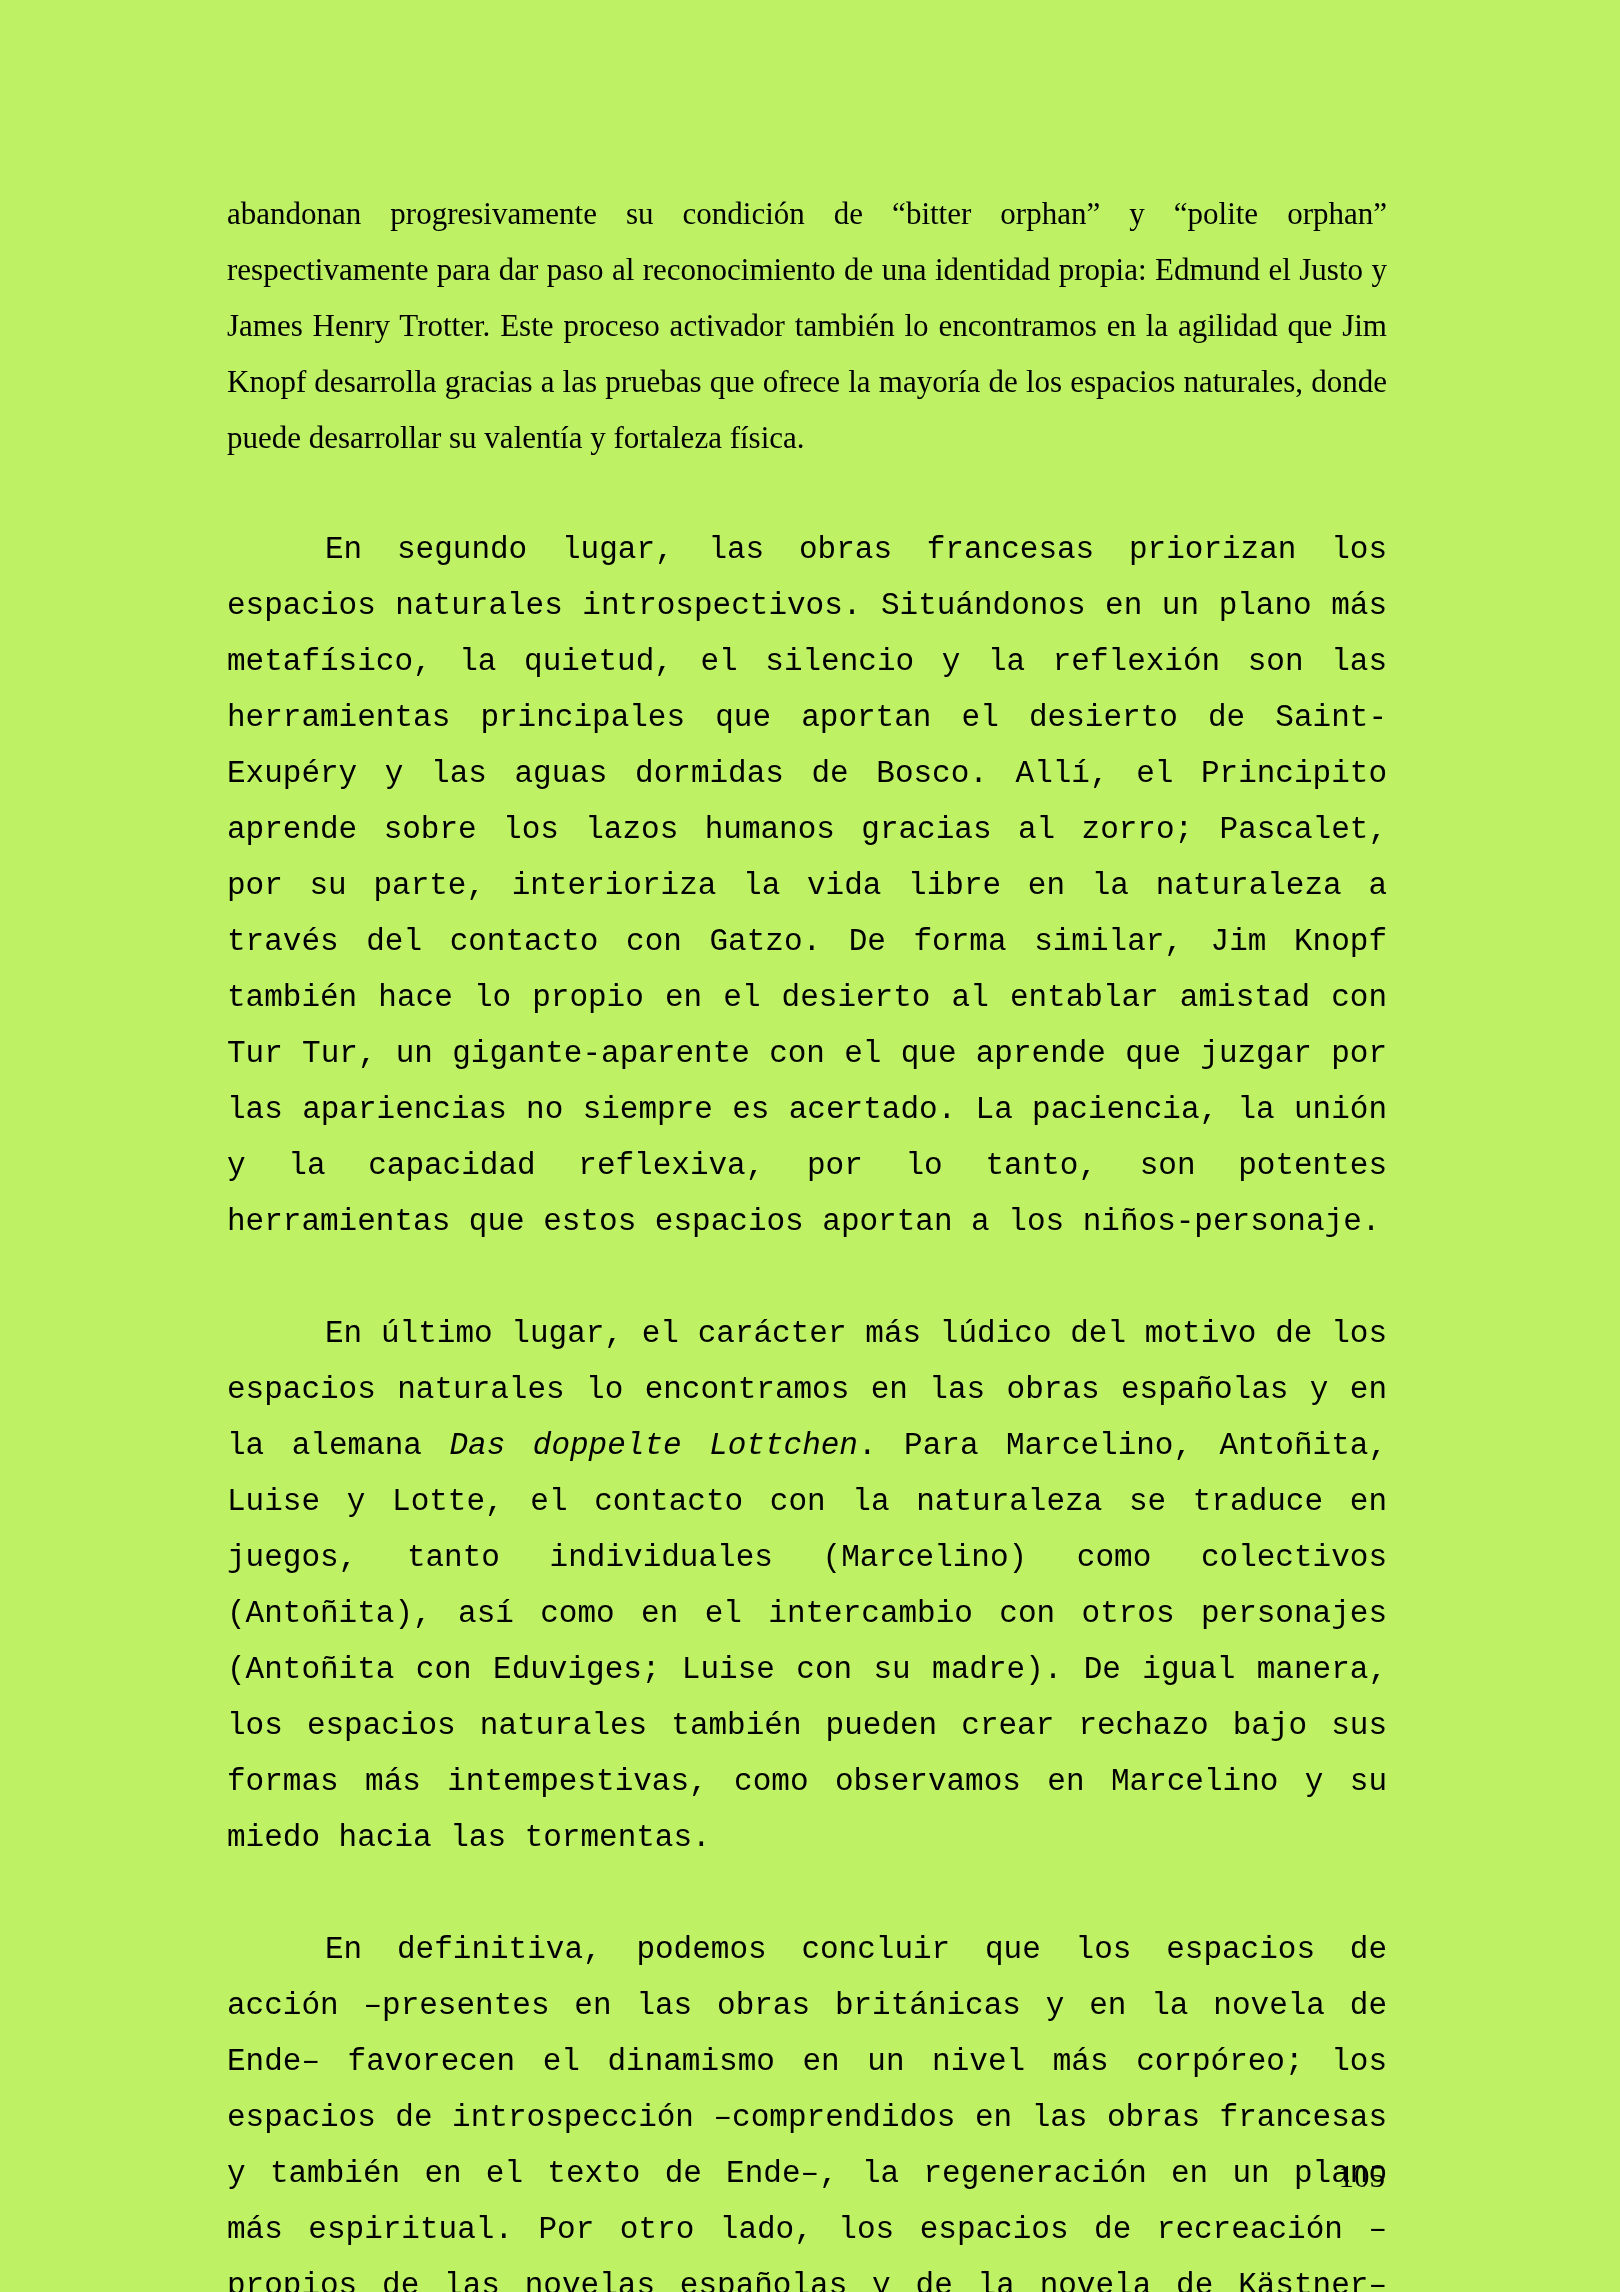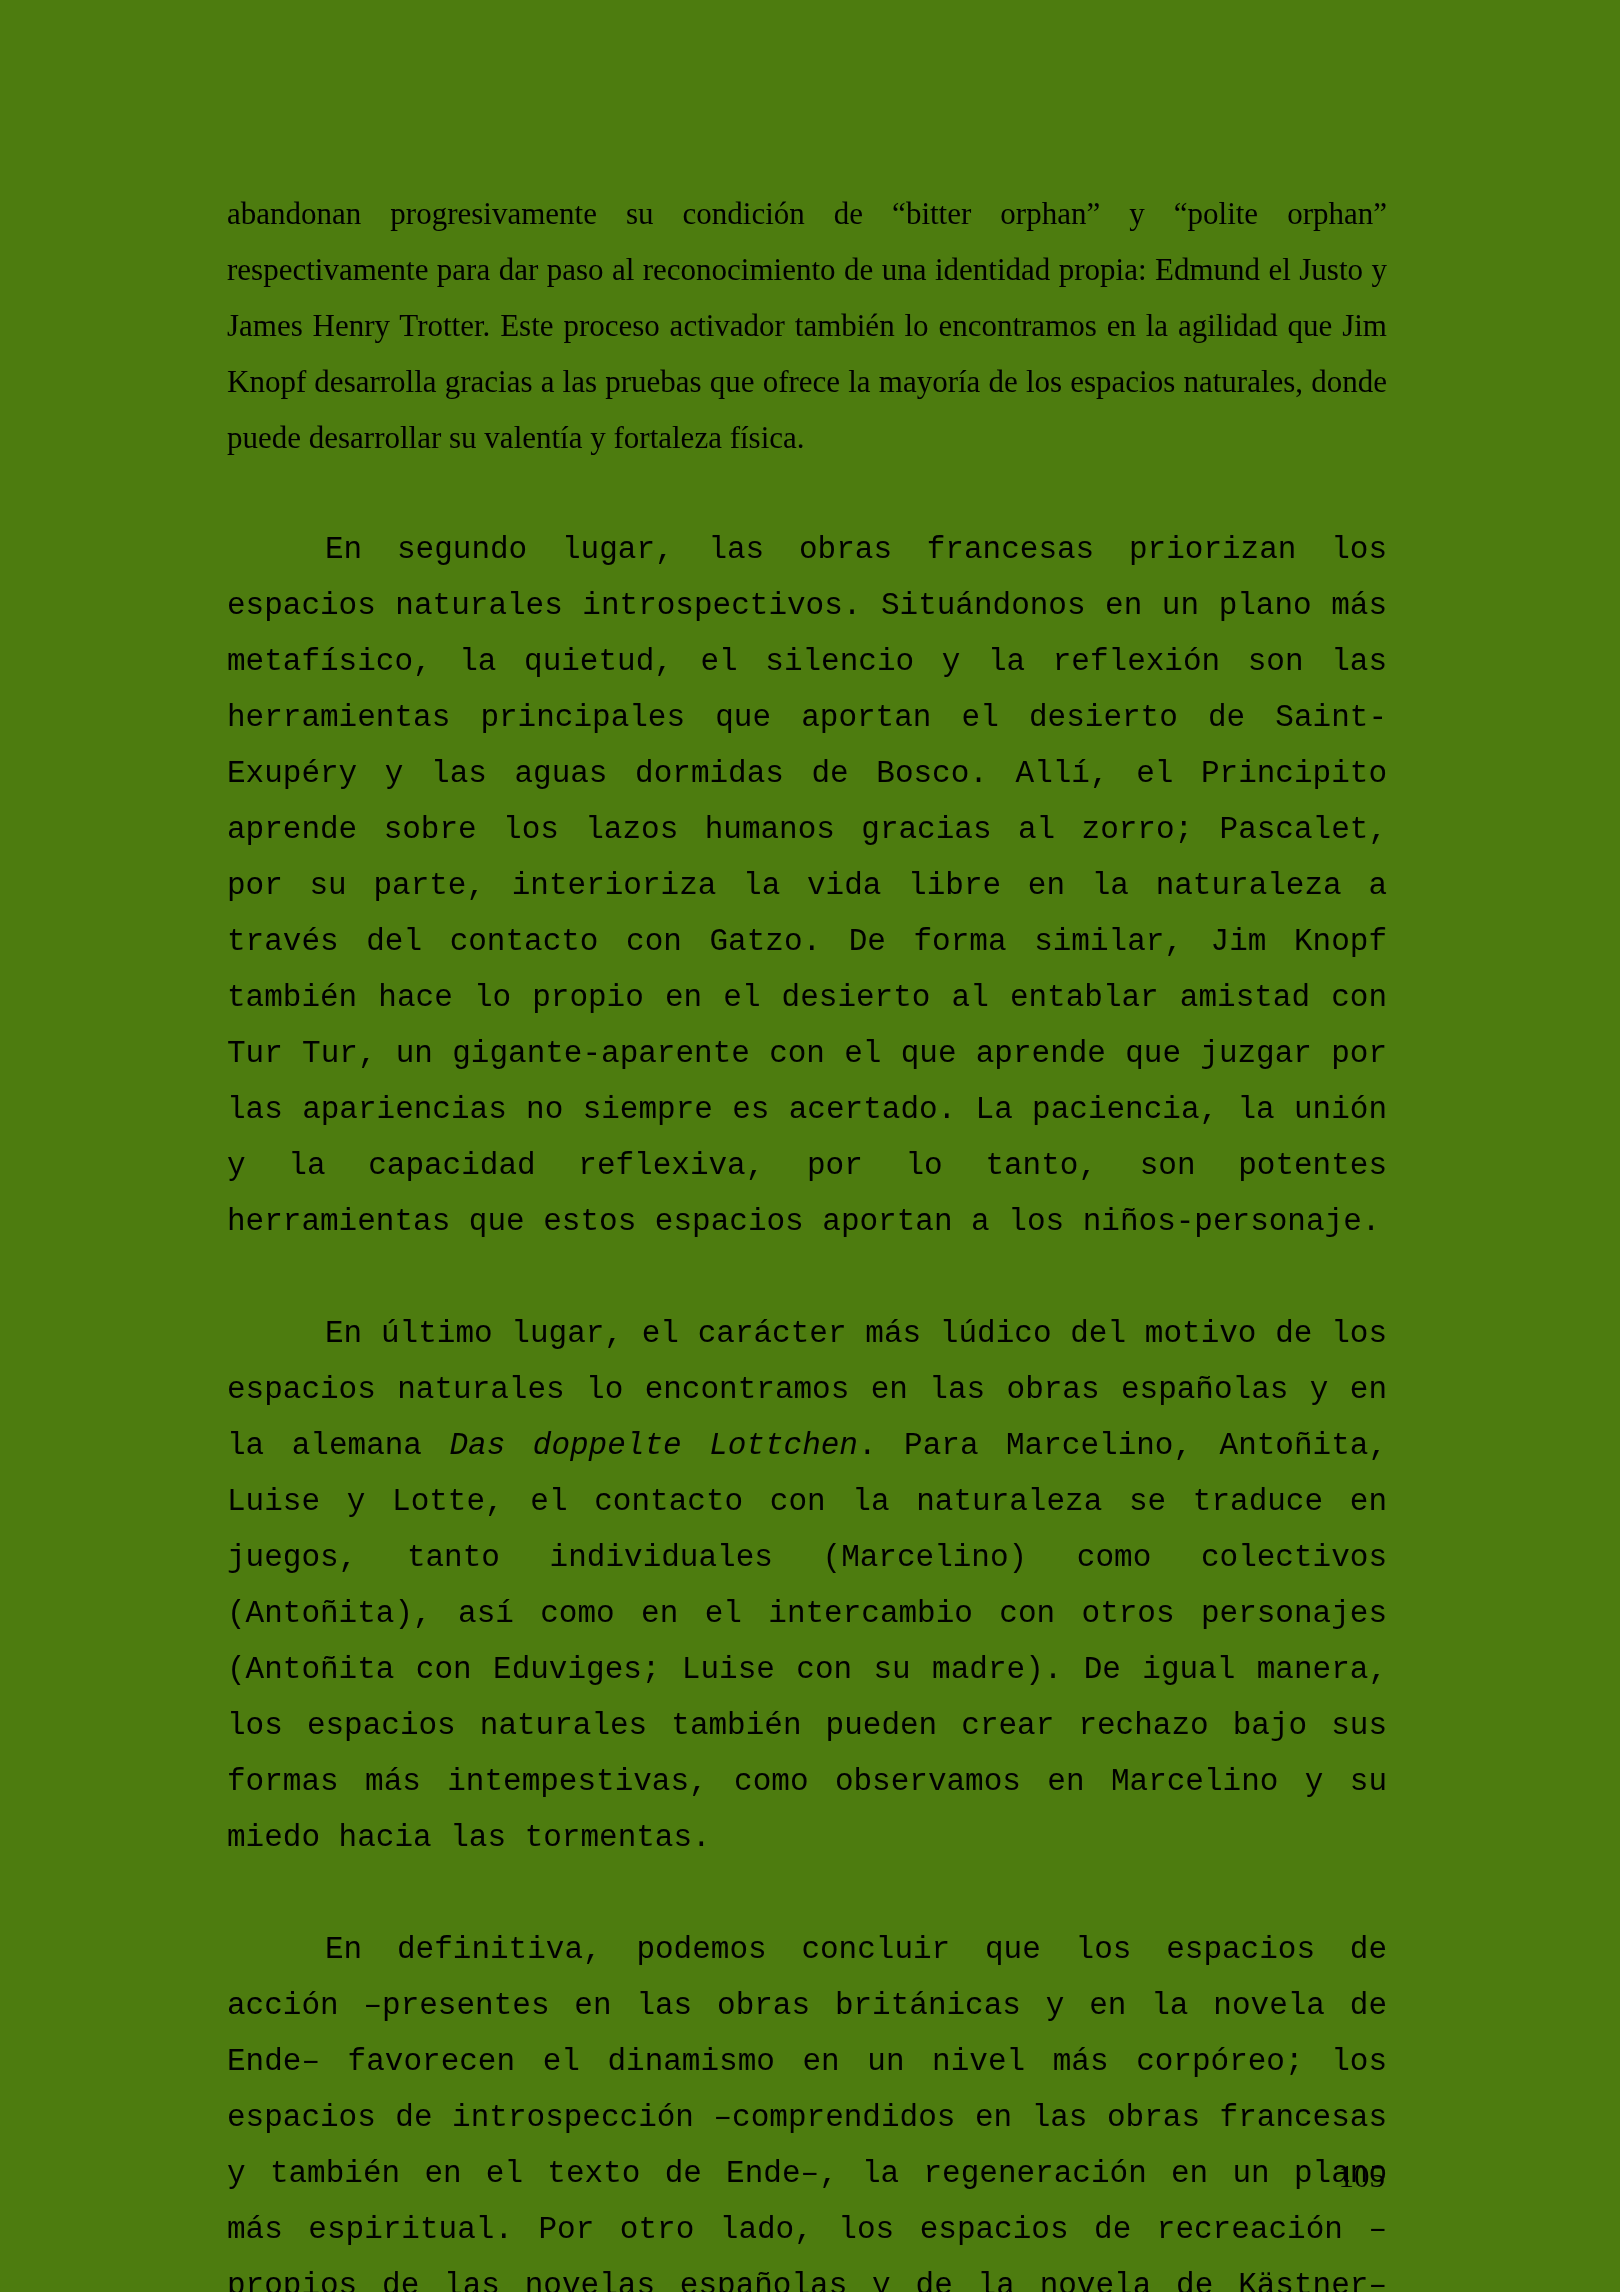--- a/index.html
+++ b/index.html
@@ -4,21 +4,21 @@
 <style>
   html, body {
     margin: 0;
     padding: 0;
     background: #ffffff;
   }
   .page {
     position: relative;
     width: 1620px;
     height: 2293px;
-    background: #4d7c0f;
+    background: #bef264;
     color: #000000;
     font-family: "Liberation Serif", "DejaVu Serif", serif;
     overflow: hidden;
   }
   .content {
     position: absolute;
     left: 227px;
     top: 186px;
     width: 1160px;
   }

